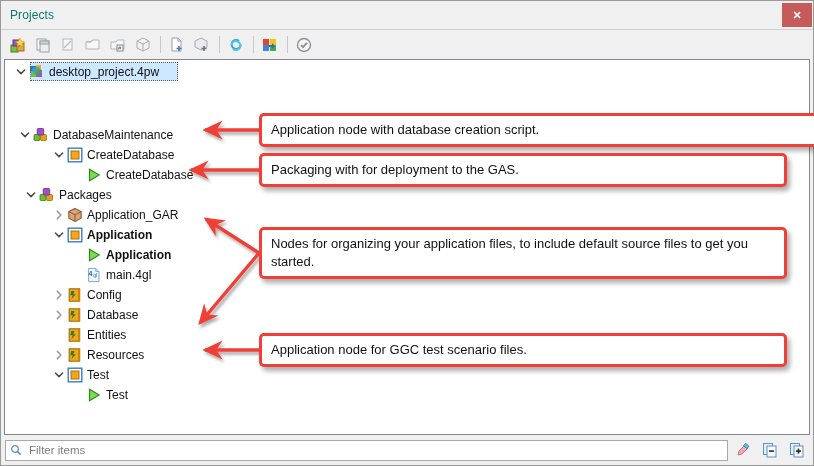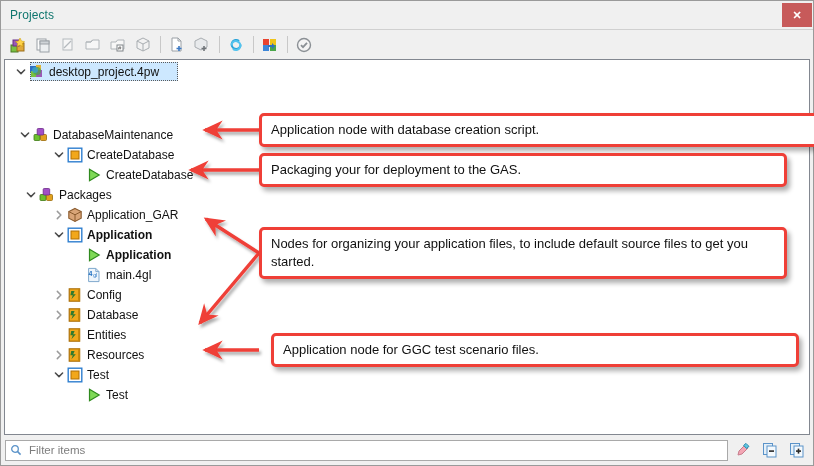--- a/index.html
+++ b/index.html
@@ -496,23 +496,23 @@
       <line x1="258" y1="129" x2="204" y2="129" marker-end="url(#ah)"></line>
       <line x1="258" y1="169" x2="190" y2="169" marker-end="url(#ah)"></line>
       <line x1="258" y1="252" x2="205" y2="218" marker-end="url(#ah)"></line>
       <line x1="258" y1="252" x2="199" y2="322" marker-end="url(#ah)"></line>
       <line x1="258" y1="349" x2="204" y2="349" marker-end="url(#ah)"></line>
     </g>
   </svg>
 
   <div id="callout-layer">
       <div class="callout" style="left: 258px; top: 112px; width: 616px; min-height: 34px;">Application node with database creation script.</div>
-      <div class="callout" style="left: 258px; top: 152px; width: 528px; min-height: 34px;">Packaging your for deployment to the GAS.</div>
+      <div class="callout" style="left: 258px; top: 152px; width: 528px; min-height: 34px;">Packaging with for deployment to the GAS.</div>
       <div class="callout" style="left: 258px; top: 226px; width: 528px; min-height: 52px;">Nodes for organizing your application files, to include default source files to get you started.</div>
-      <div class="callout" style="left: 270px; top: 332px; width: 528px; min-height: 34px;">Application node for GGC test scenario files.</div>
+      <div class="callout" style="left: 258px; top: 332px; width: 528px; min-height: 34px;">Application node for GGC test scenario files.</div>
     </div>
 
   <div class="filterbar">
     <div class="filter-input-wrap">
       <span style="display:flex;align-items:center;">
         <svg width="12" height="12" viewBox="0 0 12 12">
           <circle cx="5" cy="5" r="3.3" fill="none" stroke="#5b93c9" stroke-width="1.3"></circle>
           <path d="M7.4 7.4 L10.6 10.6" stroke="#5b93c9" stroke-width="1.5"></path>
         </svg>
       </span>

